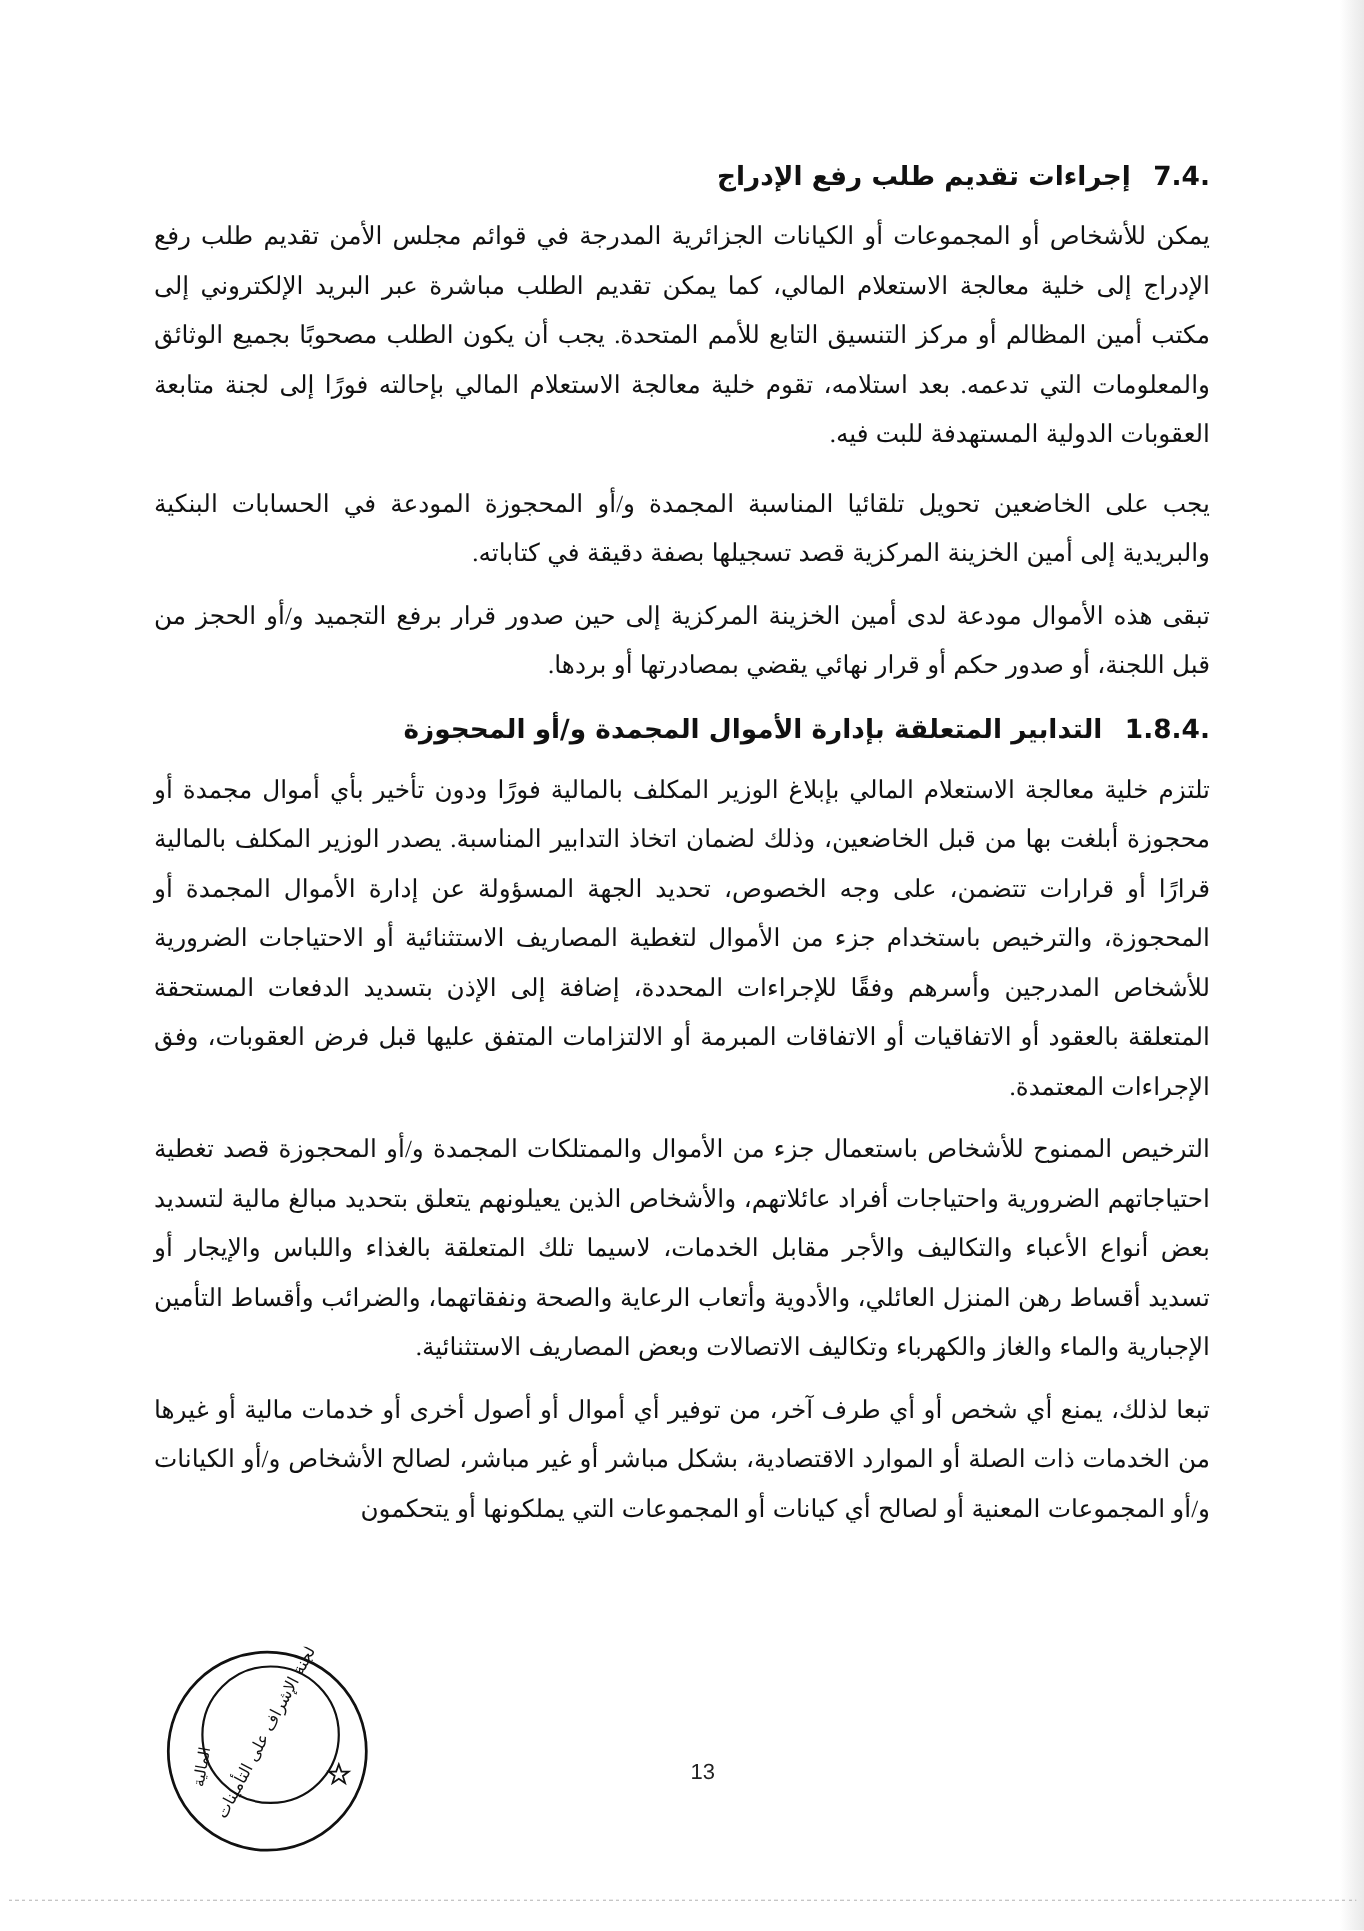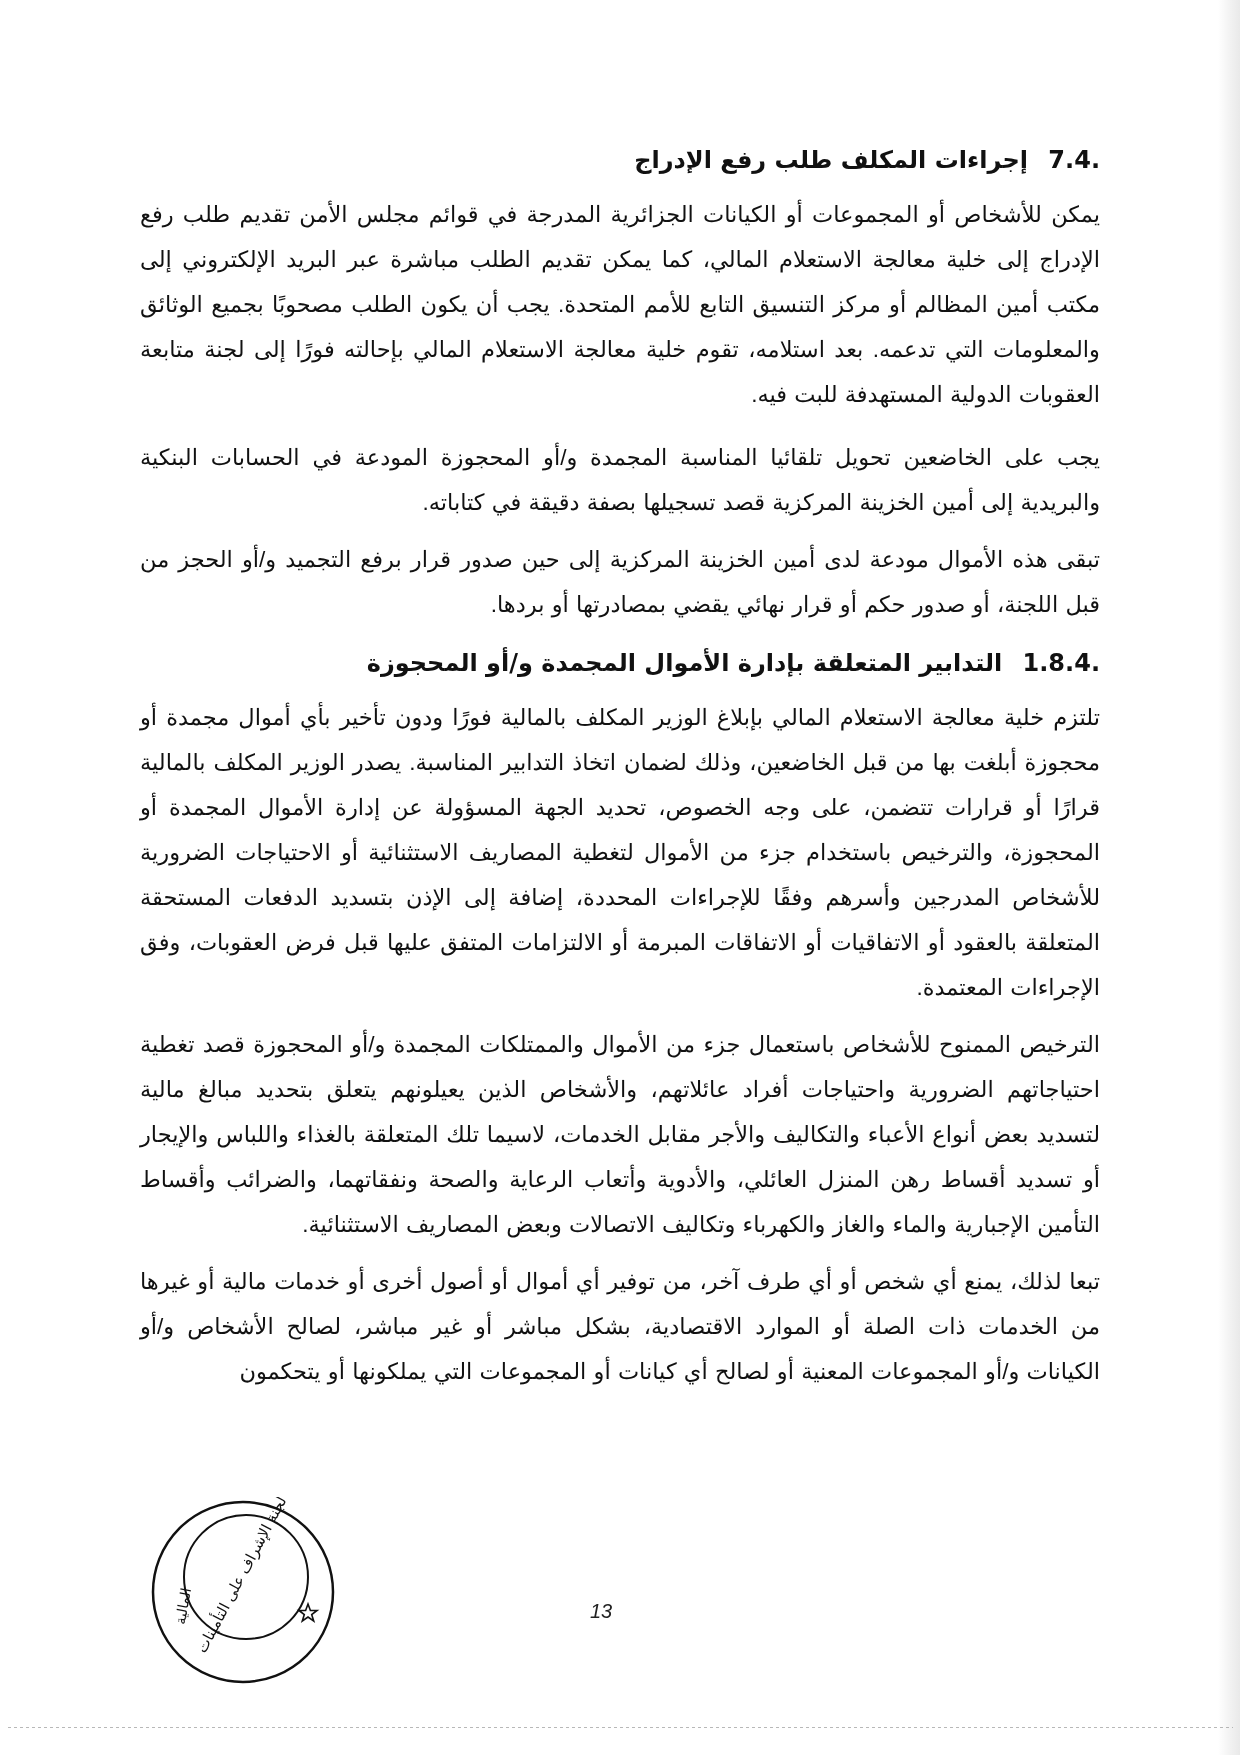--- a/index.html
+++ b/index.html
@@ -44,44 +44,43 @@
       margin: 0 0 14px 0;
       text-align: right;
       text-align-last: right;
     }
     .heading .num {
       direction: ltr;
       unicode-bidi: isolate;
       margin-left: 12px;
     }
     .para {
-      font-family: Liberation Sans, sans-serif;
+      font-family: Liberation Serif, serif;
       font-size: 22.5px;
       line-height: 45px;
       margin: 0 0 12px 0;
       word-spacing: 1px;
     }
     .para.last-in-section { margin-bottom: 18px; }
     .stamp {
       position: absolute;
       left: 148px;
       top: 1497px;
       width: 190px;
       height: 190px;
     }
     .page-number {
       position: absolute;
       left: 590px;
       top: 1600px;
       width: 60px;
-      text-align: left;
+      text-align: right;
       font-family: "Liberation Sans", sans-serif;
       font-size: 20px;
       color: #222222;
-      font-style: italic;
     }
     .bottom-rule {
       position: absolute;
       left: 8px;
       top: 1727px;
       width: 1225px;
       height: 1px;
       background: repeating-linear-gradient(to right, #9a9a9a 0 3px, transparent 3px 6px);
       opacity: 0.7;
     }
@@ -89,21 +88,21 @@
 </head>
 <body>
 
 <div class="page">
   <div class="scan-edge"></div>
 
   <div class="content">
 
     <h2 class="heading">
       <span class="num">7.4.</span>
-      <span>إجراءات المكلف طلب رفع الإدراج</span>
+      <span>إجراءات تقديم طلب رفع الإدراج</span>
     </h2>
     <p class="para last-in-section">يمكن للأشخاص أو المجموعات أو الكيانات الجزائرية المدرجة في قوائم مجلس الأمن تقديم طلب رفع الإدراج إلى خلية معالجة الاستعلام المالي، كما يمكن تقديم الطلب مباشرة عبر البريد الإلكتروني إلى مكتب أمين المظالم أو مركز التنسيق التابع للأمم المتحدة. يجب أن يكون الطلب مصحوبًا بجميع الوثائق والمعلومات التي تدعمه. بعد استلامه، تقوم خلية معالجة الاستعلام المالي بإحالته فورًا إلى لجنة متابعة العقوبات الدولية المستهدفة للبت فيه.</p>
 
     <p class="para">يجب على الخاضعين تحويل تلقائيا المناسبة المجمدة و/أو المحجوزة المودعة في الحسابات البنكية والبريدية إلى أمين الخزينة المركزية قصد تسجيلها بصفة دقيقة في كتاباته.</p>
     <p class="para last-in-section">تبقى هذه الأموال مودعة لدى أمين الخزينة المركزية إلى حين صدور قرار برفع التجميد و/أو الحجز من قبل اللجنة، أو صدور حكم أو قرار نهائي يقضي بمصادرتها أو بردها.</p>
 
     <h2 class="heading">
       <span class="num">1.8.4.</span>
       <span>التدابير المتعلقة بإدارة الأموال المجمدة و/أو المحجوزة</span>
     </h2>

